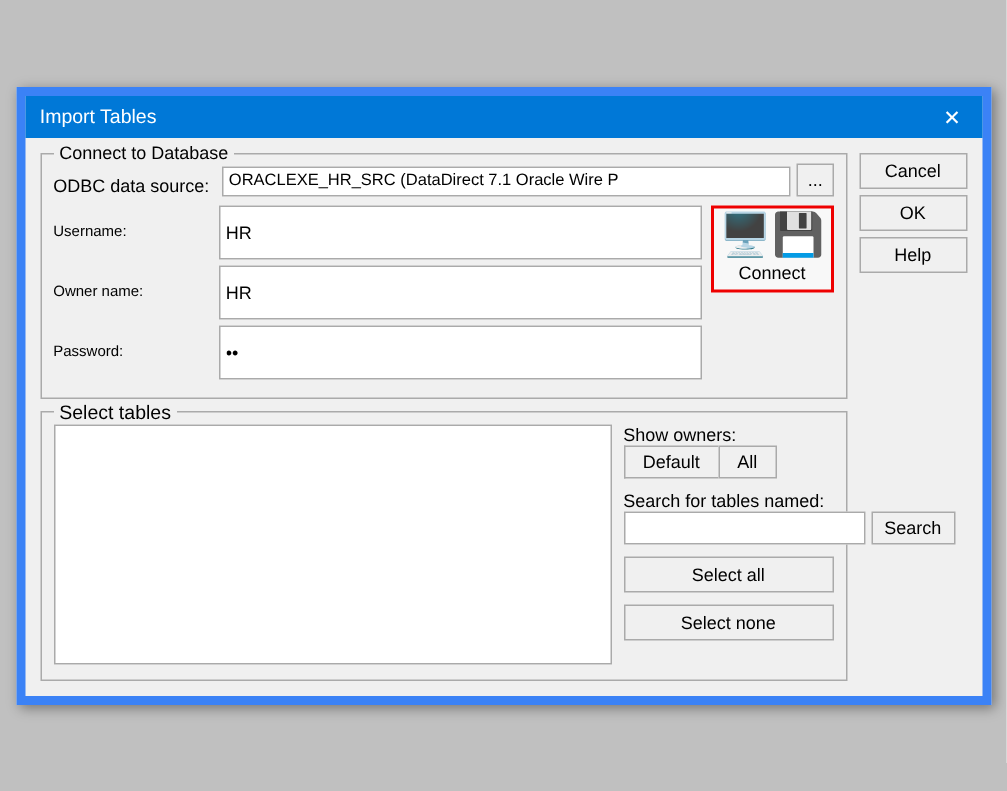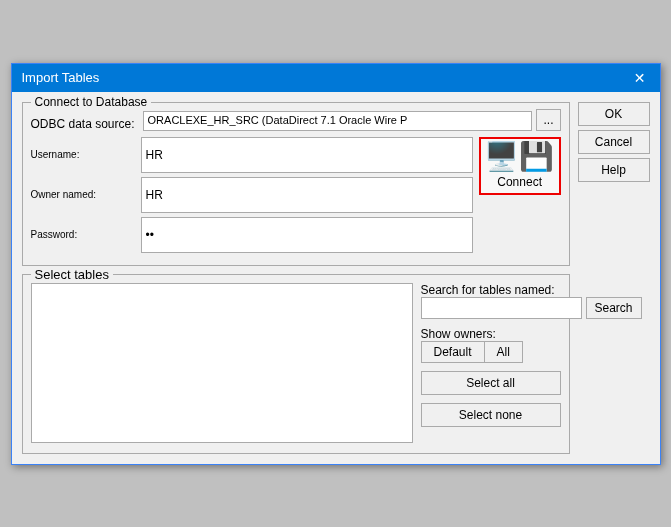--- a/index.html
+++ b/index.html
@@ -8,21 +8,21 @@
       font-family: 'Segoe UI', Tahoma, sans-serif;
       font-size: 12px;
       display: flex;
       justify-content: center;
       align-items: center;
       width: 671px;
       height: 527px;
     }
     .dialog {
       background: #f0f0f0;
-      border: 1px solid #3b82f6;
+      border: 6px solid #3b82f6;
       box-shadow: 2px 2px 8px rgba(0,0,0,0.4);
       width: 650px;
       position: relative;
     }
     .title-bar {
       background: #0078d7;
       color: white;
       padding: 6px 10px;
       display: flex;
       justify-content: space-between;
@@ -249,21 +249,21 @@
         </div>
 
 
         <div class="connect-area">
           <div class="fields-col">
             <div class="form-row">
               <span class="form-label">Username:</span>
               <input class="form-input" type="text" value="HR" style="">
             </div>
             <div class="form-row">
-              <span class="form-label">Owner named:</span>
+              <span class="form-label">Owner name:</span>
               <input class="form-input" type="text" value="HR" style="">
             </div>
             <div class="form-row">
               <span class="form-label">Password:</span>
               <input class="form-input" type="password" value="**" style="">
             </div>
           </div>
 
           <div class="connect-btn-box">
             <span class="connect-icon">🖥️💾</span>
@@ -273,40 +273,40 @@
       </div>
 
       <div class="select-tables-box">
         <span class="select-tables-legend">Select tables</span>
         <div class="select-tables-inner">
 
           <div class="table-list"></div>
 
           <div class="right-panel">
             <div>
+              <div class="show-owners-label">Show owners:</div>
+              <div class="owners-btn-row">
+                <button class="owner-btn">Default</button>
+                <button class="owner-btn">All</button>
+              </div>
+            </div>
+            <div>
               <div class="search-label">Search for tables named:</div>
               <div class="search-row">
                 <input class="search-input" type="text" style="">
                 <button class="search-btn">Search</button>
               </div>
             </div>
-            <div>
-              <div class="show-owners-label">Show owners:</div>
-              <div class="owners-btn-row">
-                <button class="owner-btn">Default</button>
-                <button class="owner-btn">All</button>
-              </div>
-            </div>
             <button class="select-all-btn">Select all</button>
             <button class="select-none-btn">Select none</button>
           </div>
         </div>
       </div>
 
     </div>
 
     <div class="side-buttons">
+      <button class="side-btn">Cancel</button>
       <button class="side-btn">OK</button>
-      <button class="side-btn">Cancel</button>
       <button class="side-btn">Help</button>
     </div>
   </div>
 </div>
 
 </body></html>

